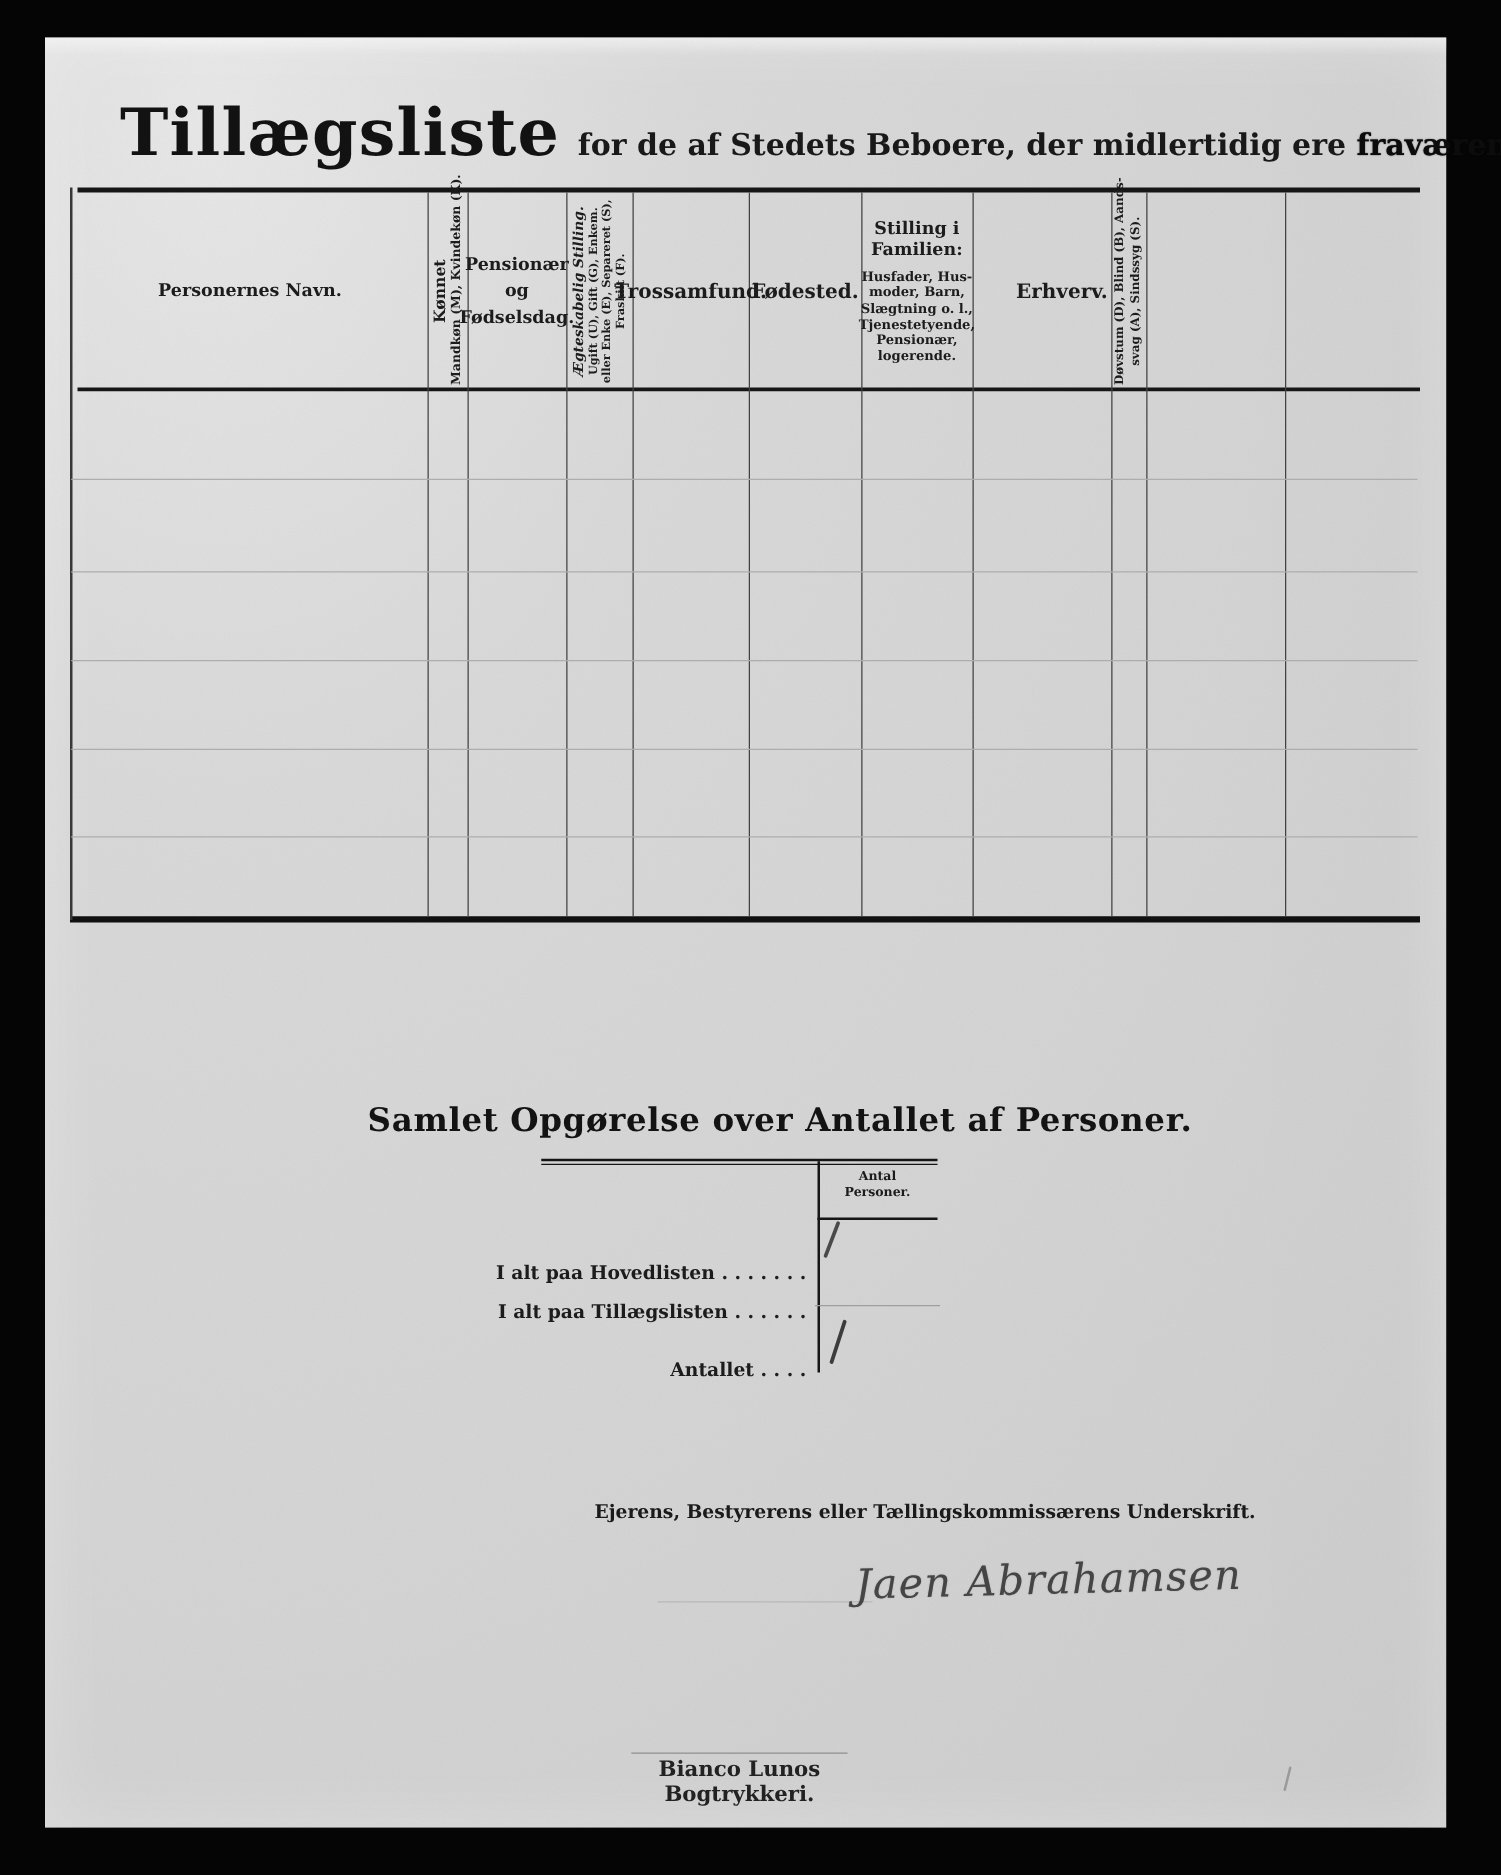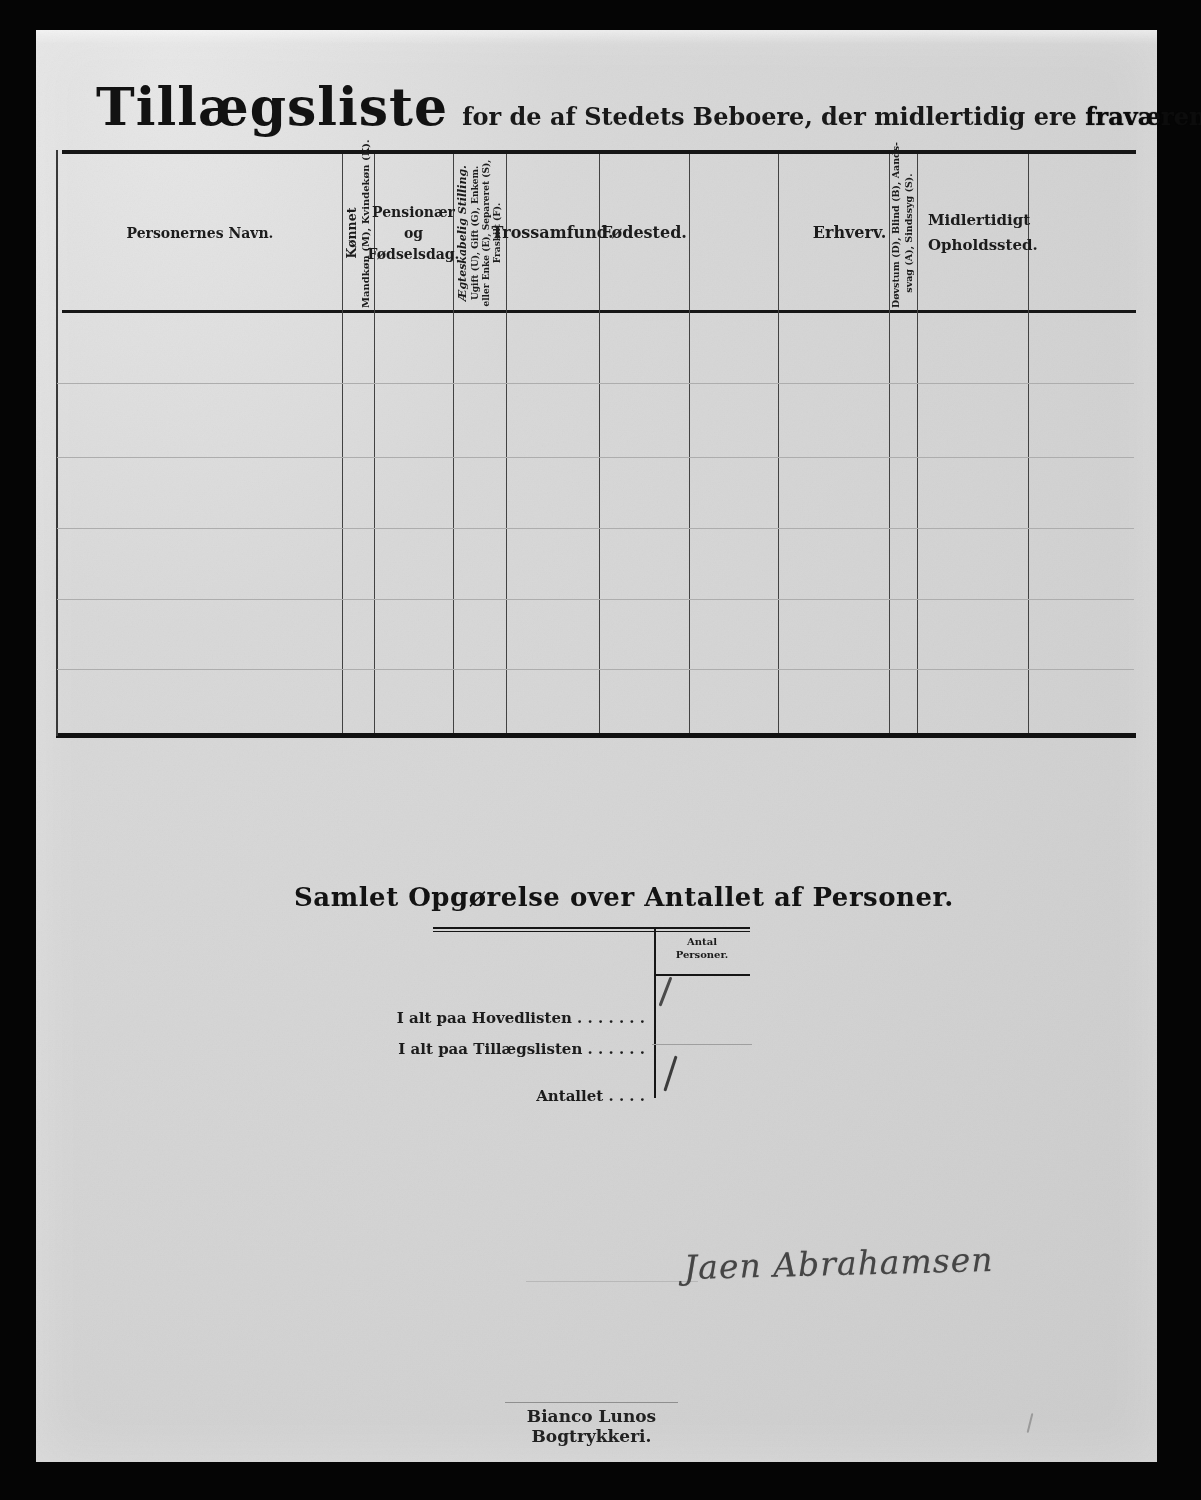--- a/index.html
+++ b/index.html
@@ -177,36 +177,46 @@
     </div>
 
     <div class="hcell hc5">
       <span>Trossamfund.</span>
     </div>
 
     <div class="hcell hc6">
       <span>Fødested.</span>
     </div>
 
+    <div class="hcell hc7">
+      <div class="fam-title">
+        <div>Stilling i</div>
+        <div>Familien:</div>
+      </div>
+      <div class="fam-sub">
+        <div>Husfader, Hus-</div>
+        <div>moder, Barn,</div>
+        <div>Slægtning o. l.,</div>
+        <div>Tjenestetyende,</div>
+        <div>Pensionær,</div>
+        <div>logerende.</div>
+      </div>
+    </div>
 
     <div class="hcell hc8">
       <span>Erhverv.</span>
     </div>
 
     <div class="vcell vc9">
       <div class="vtext">
         <div class="l1">Døvstum (D), Blind (B), Aands-</div>
         <div class="l1">svag (A), Sindssyg (S).</div>
       </div>
     </div>
 
-    <div class="hcell hc10">
-      <span>Midlertidigt</span>
-      <span>Opholdssted.</span>
-    </div>
 
   </div>
 
   <div class="summary-heading">Samlet Opgørelse over Antallet af Personer.</div>
 
   <div>
     <div class="sum-topline"></div>
     <div class="sum-vline"></div>
     <div class="sum-colhead">
       <div>Antal</div>
@@ -216,20 +226,21 @@
 
     <div class="sum-label sl1">I alt paa Hovedlisten . . . . . . .</div>
     <div class="sum-label sl2">I alt paa Tillægslisten  . . . . . .</div>
     <div class="sum-faintline"></div>
     <div class="sum-label sl3">Antallet . . . .</div>
 
     <div class="hand-stroke hs1"></div>
     <div class="hand-stroke hs2"></div>
   </div>
 
+  <div class="sig-label">Ejerens, Bestyrerens eller Tællingskommissærens Underskrift.</div>
   <div class="sig-faintline"></div>
   <div class="sig-name">Jaen Abrahamsen</div>
 
   <div class="footer-line"></div>
   <div class="footer-printer">Bianco Lunos Bogtrykkeri.</div>
 
   <div class="stray-mark"></div>
 </div>
 
 </body></html>

